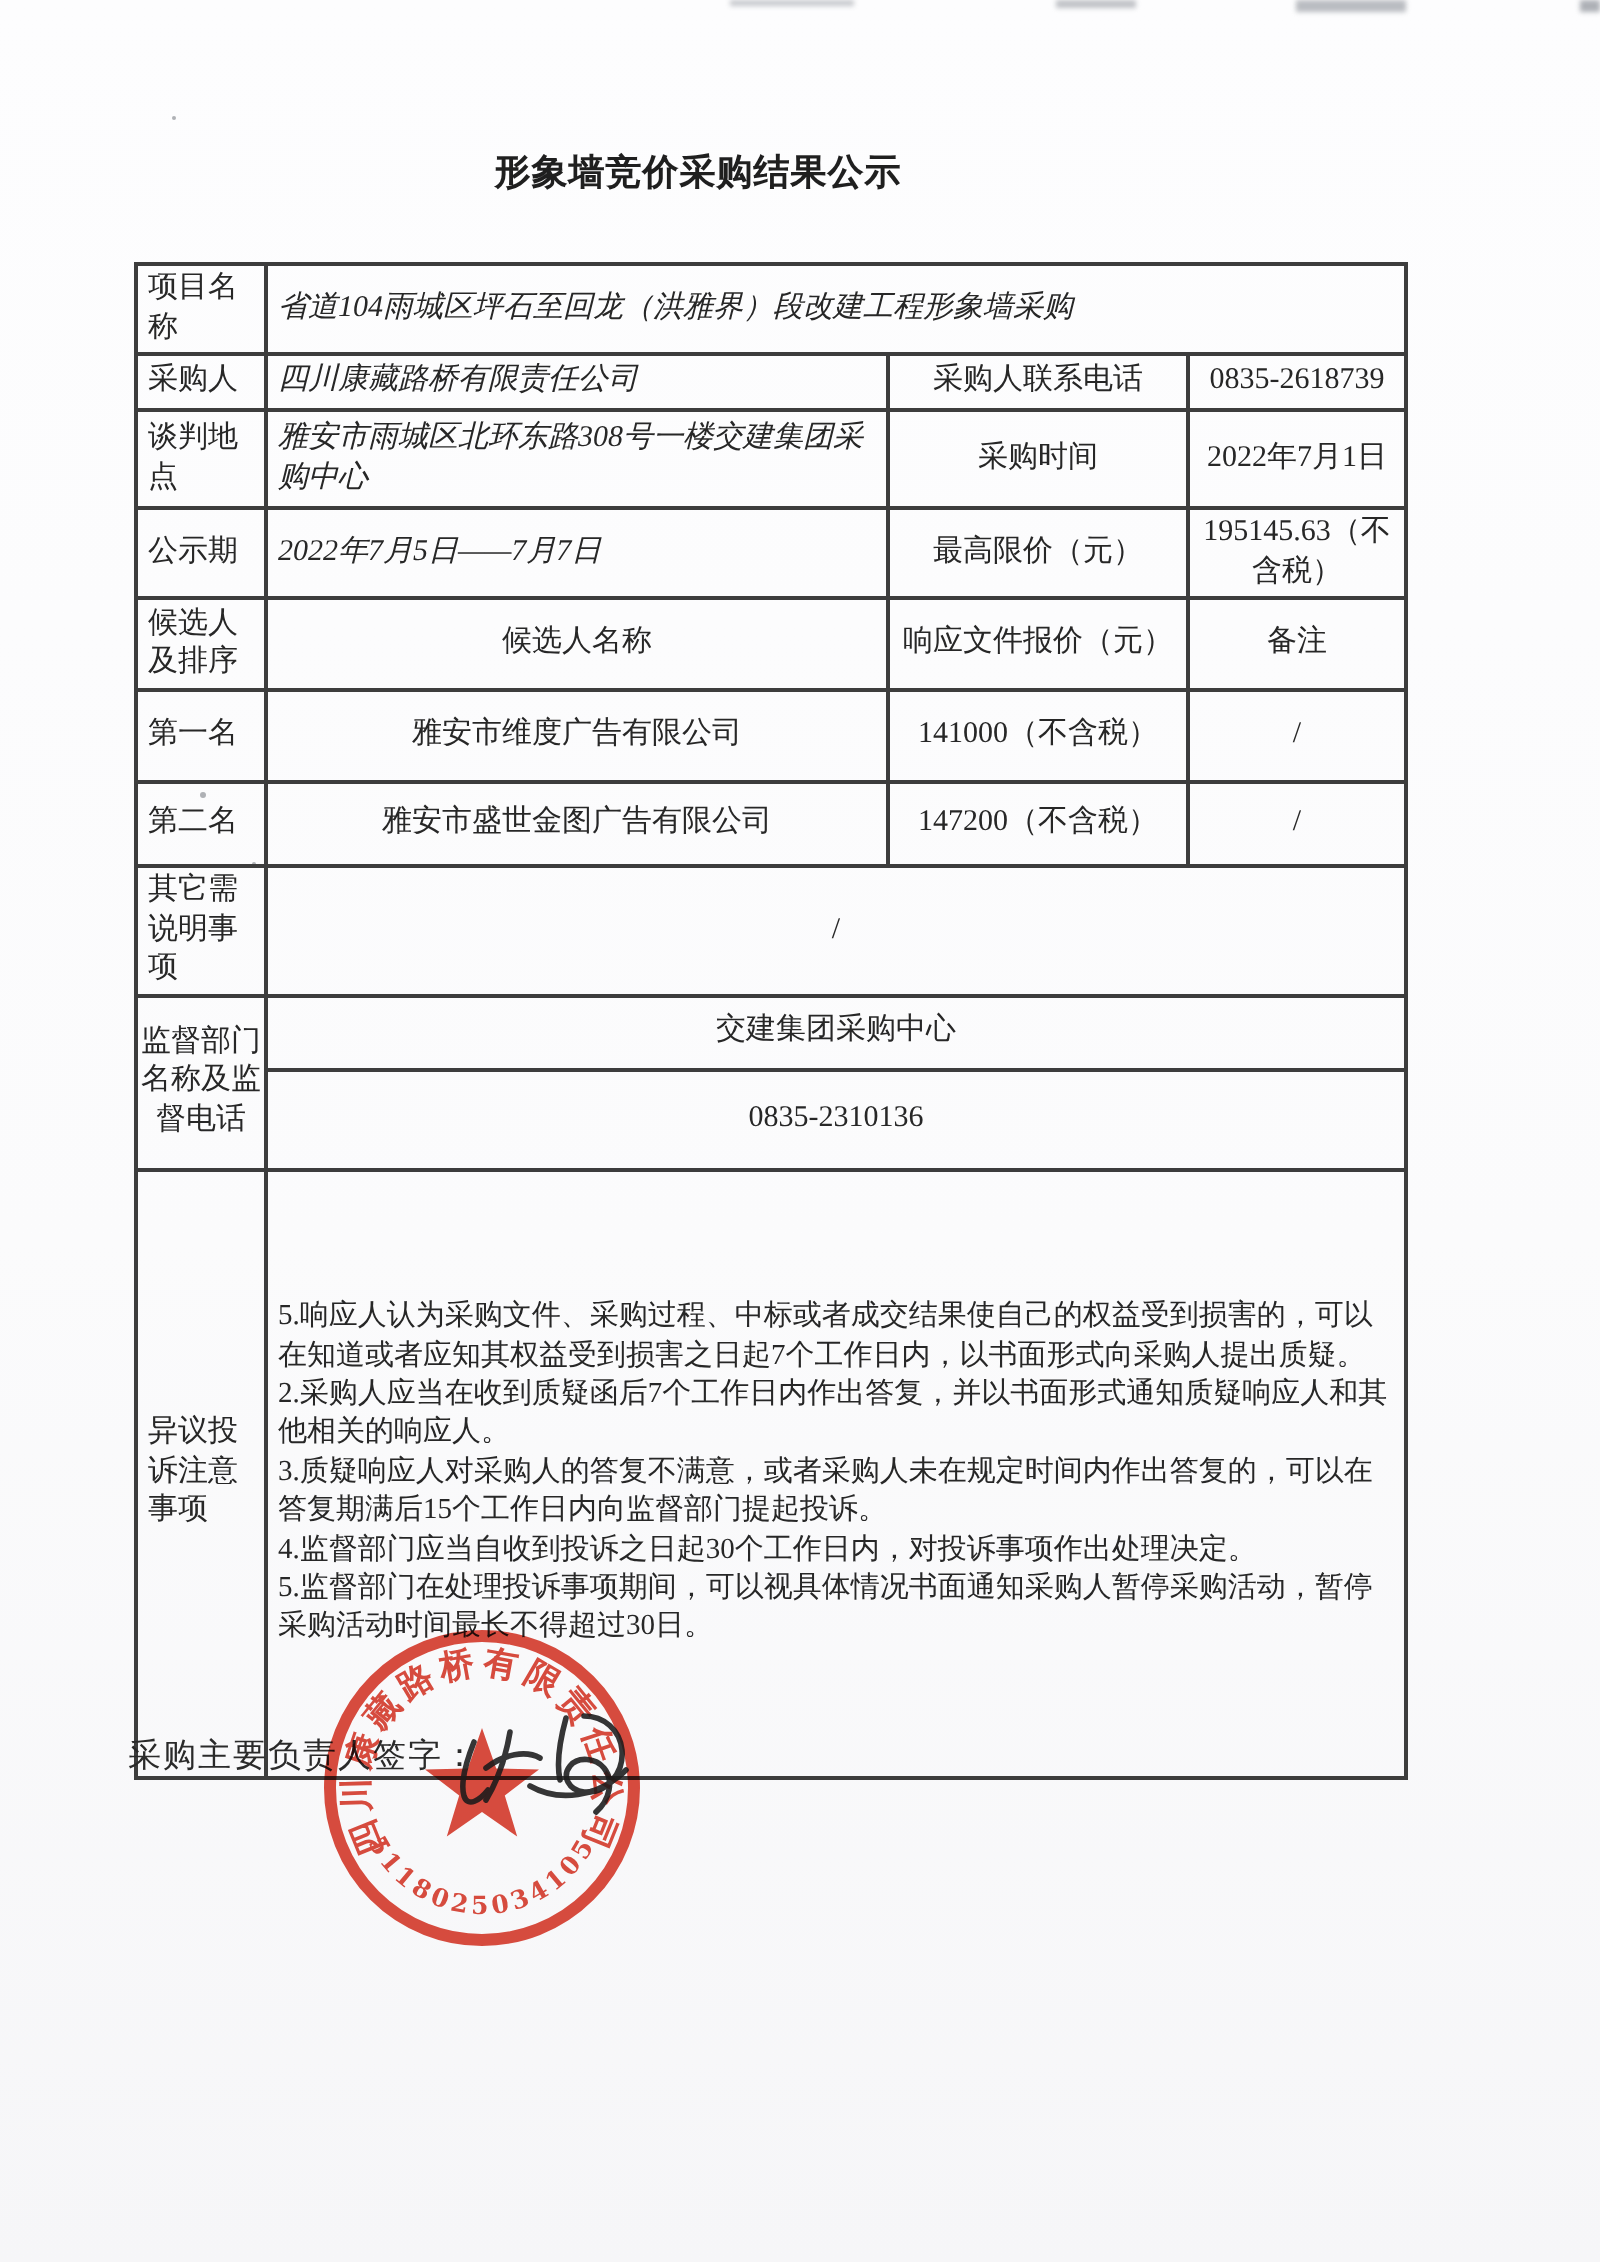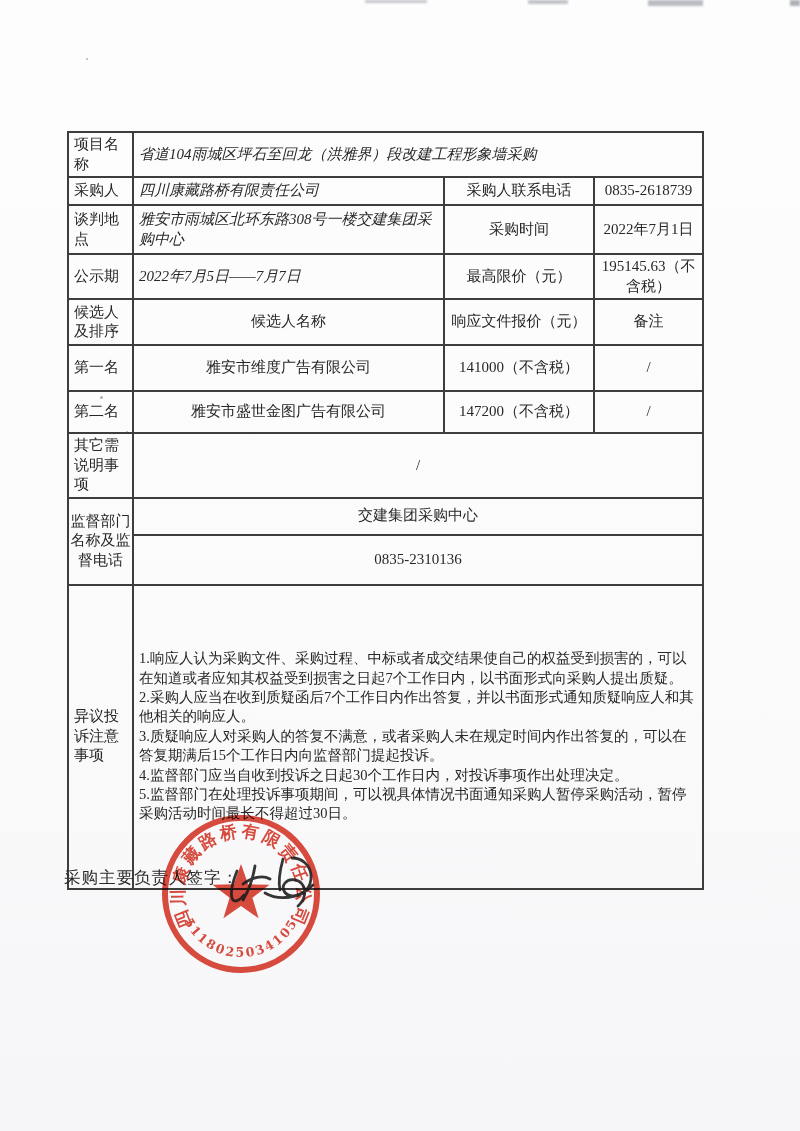--- a/index.html
+++ b/index.html
@@ -63,20 +63,21 @@
 
   <div class="smudge" style="left:365px;top:0;width:62px;height:3px;opacity:.45;"></div>
   <div class="smudge" style="left:528px;top:0;width:40px;height:4px;opacity:.5;"></div>
   <div class="smudge" style="left:648px;top:0;width:55px;height:6px;opacity:.55;"></div>
   <div class="smudge" style="left:790px;top:0;width:10px;height:6px;opacity:.65;"></div>
   <div class="speck" style="left:100px;top:396px;width:3px;height:3px;"></div>
   <div class="speck" style="left:126px;top:431px;width:2px;height:2px;"></div>
   <div class="speck" style="left:86px;top:58px;width:2px;height:2px;"></div>
 
   <div class="title">
+    <div>形象墙竞价采购结果公示</div>
   </div>
 
   <table class="doc">
     <colgroup>
         <col style="width:65px">
         <col style="width:311px">
         <col style="width:150px">
         <col style="width:109px">
       </colgroup>
 
@@ -138,21 +139,21 @@
       <td class="ctr" colspan="3">交建集团采购中心</td>
     </tr>
     <tr style="height:50px">
       <td class="ctr" colspan="3">0835-2310136</td>
     </tr>
 
     <tr style="height:304px">
       <td class="lab">异议投诉注意事项</td>
       <td class="obj" colspan="3">
         <div class="objwrap">
-          <p>1.响应人认为采购文件、采购过程、中标或者成交结果使自己的权益受到损害的，可以在知道或者应知其权益受到损害之日起7个工作日内，以书面形式向采购人提出质疑。</p>
+          <p>5.响应人认为采购文件、采购过程、中标或者成交结果使自己的权益受到损害的，可以在知道或者应知其权益受到损害之日起7个工作日内，以书面形式向采购人提出质疑。</p>
           <p>2.采购人应当在收到质疑函后7个工作日内作出答复，并以书面形式通知质疑响应人和其他相关的响应人。</p>
           <p>3.质疑响应人对采购人的答复不满意，或者采购人未在规定时间内作出答复的，可以在答复期满后15个工作日内向监督部门提起投诉。</p>
           <p>4.监督部门应当自收到投诉之日起30个工作日内，对投诉事项作出处理决定。</p>
           <p>5.监督部门在处理投诉事项期间，可以视具体情况书面通知采购人暂停采购活动，暂停采购活动时间最长不得超过30日。</p>
         </div>
       </td>
     </tr>
   </tbody>
     </table>
 

